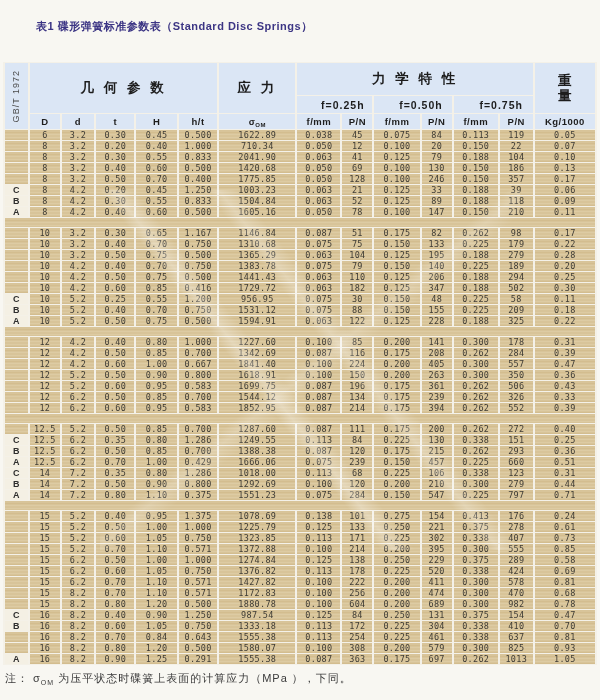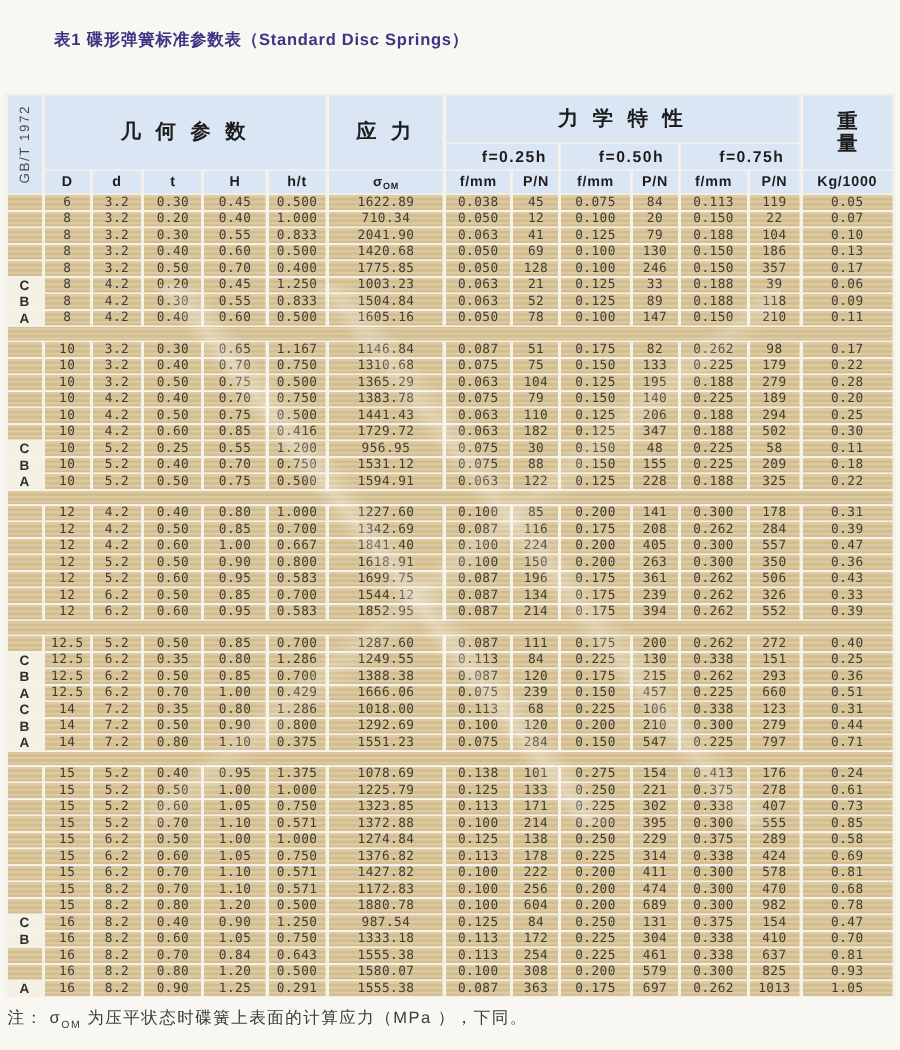--- a/index.html
+++ b/index.html
@@ -710,21 +710,21 @@
           <td class="mk"></td>
           <td>15</td>
           <td>6.2</td>
           <td>0.60</td>
           <td>1.05</td>
           <td>0.750</td>
           <td>1376.82</td>
           <td>0.113</td>
           <td>178</td>
           <td>0.225</td>
-          <td>314</td>
+          <td>520</td>
           <td>0.338</td>
           <td>424</td>
           <td>0.69</td>
         </tr>
         <tr>
           <td class="mk"></td>
           <td>15</td>
           <td>6.2</td>
           <td>0.70</td>
           <td>1.10</td>

